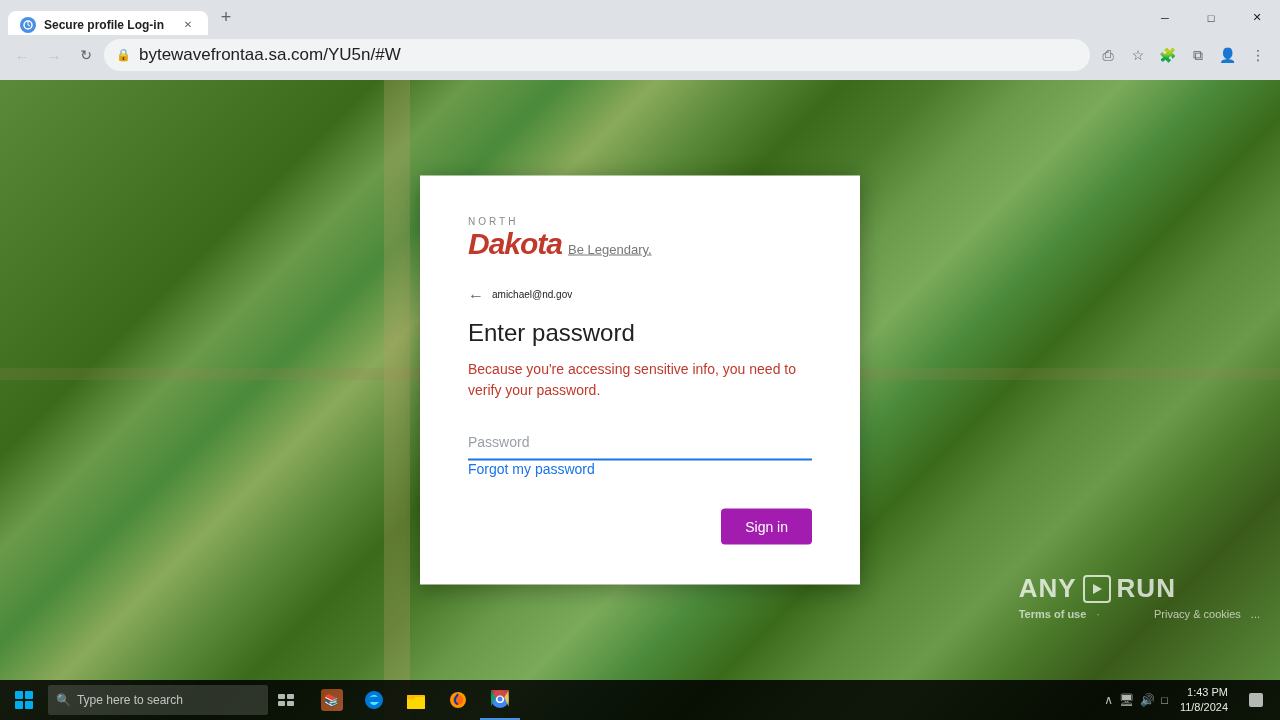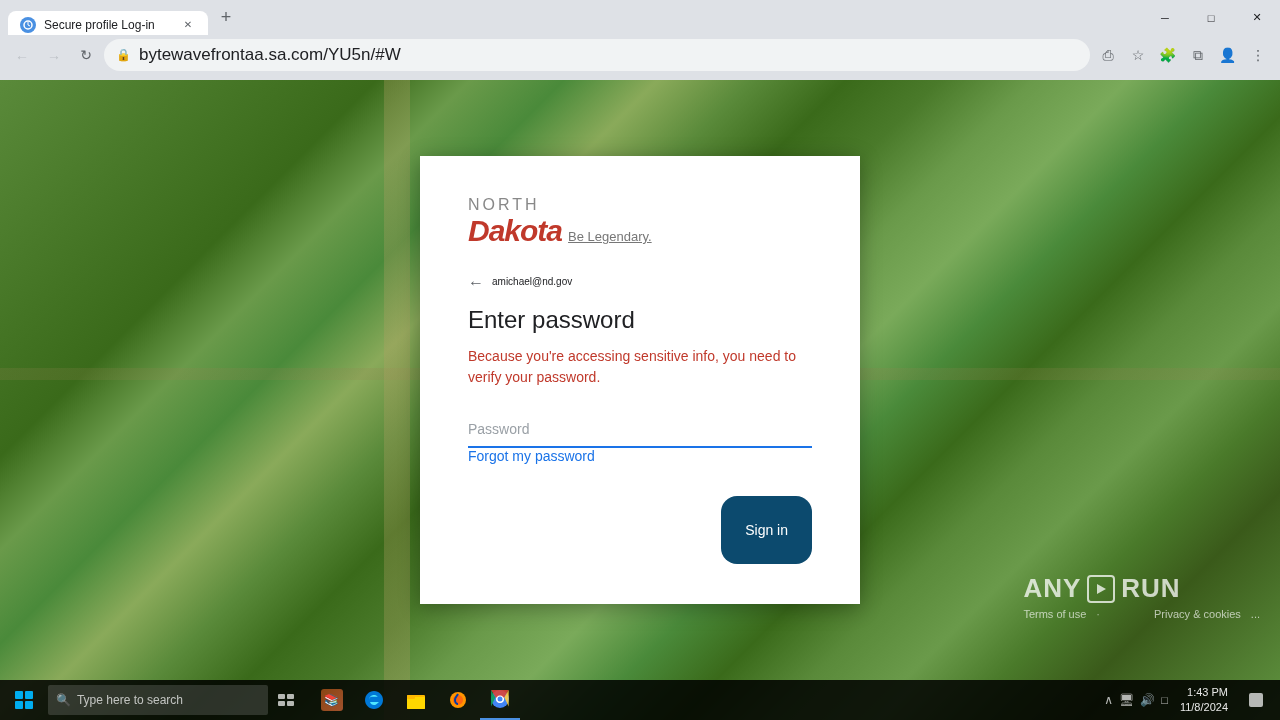--- a/index.html
+++ b/index.html
@@ -51,20 +51,21 @@
       font-size: 9px;
       color: white;
     }
 
     .tab-title {
       flex: 1;
       overflow: hidden;
       text-overflow: ellipsis;
       white-space: nowrap;
       font-size: 12px;
+      font-weight: bold;
     }
 
     .tab-close {
       width: 16px;
       height: 16px;
       border-radius: 50%;
       display: flex;
       align-items: center;
       justify-content: center;
       font-size: 10px;
@@ -268,26 +269,26 @@
       display: block;
       margin-bottom: 32px;
     }
 
     .dialog-footer {
       display: flex;
       justify-content: flex-end;
     }
 
     .sign-in-btn {
-      background: #0c4a6e;
+      background: #a21caf;
       color: white;
       border: none;
-      padding: 26px 24px;
+      padding: 10px 24px;
       font-size: 14px;
-      border-radius: 16px;
+      border-radius: 4px;
       cursor: pointer;
       font-weight: 500;
     }
 
     
     .taskbar {
       position: absolute;
       bottom: 0;
       left: 0; right: 0;
       height: 40px;
@@ -397,21 +398,21 @@
       justify-content: center;
       cursor: pointer;
     }
 
     
     .nd-logo-container {
       margin-bottom: 24px;
     }
 
     .nd-north-text {
-      font-size: 16px;
+      font-size: 10px;
       letter-spacing: 3px;
       color: #888;
       text-transform: uppercase;
       font-weight: 400;
     }
 
     .nd-dakota-row {
       display: flex;
       align-items: baseline;
       gap: 6px;
@@ -495,21 +496,21 @@
     <div style="display:flex;align-items:center;gap:6px;color:rgba(255,255,255,0.75);font-size:26px;font-weight:bold;letter-spacing:1px;">
       <span>ANY</span>
       <div style="width:28px;height:28px;border:2px solid rgba(255,255,255,0.75);border-radius:4px;display:flex;align-items:center;justify-content:center;">
         <svg width="12" height="12" viewBox="0 0 12 12">
             <polygon points="2,1 11,6 2,11" fill="rgba(255,255,255,0.75)"></polygon>
           </svg>
       </div>
       <span>RUN</span>
     </div>
     <div style="display:flex;gap:10px;margin-top:4px;">
-      <a href="#" style="color:rgba(255,255,255,0.65);font-size:11px;text-decoration:none;">Terms of use</a>
+      <a href="#" style="color:rgba(255,255,255,0.65);font-size:11px;text-decoration:none;font-weight:bold;">Terms of use</a>
       <span style="color:rgba(255,255,255,0.5);font-size:11px;">·</span>
       <a href="#" style="color:rgba(255,255,255,0.65);font-size:11px;text-decoration:none;padding-left:44px;">Privacy &amp; cookies</a>
       <span style="color:rgba(255,255,255,0.65);font-size:11px;">...</span>
     </div>
   </div>
 
   <div class="login-dialog">
     
     <div class="nd-logo-container">
       <div class="nd-north-text">NORTH</div>

